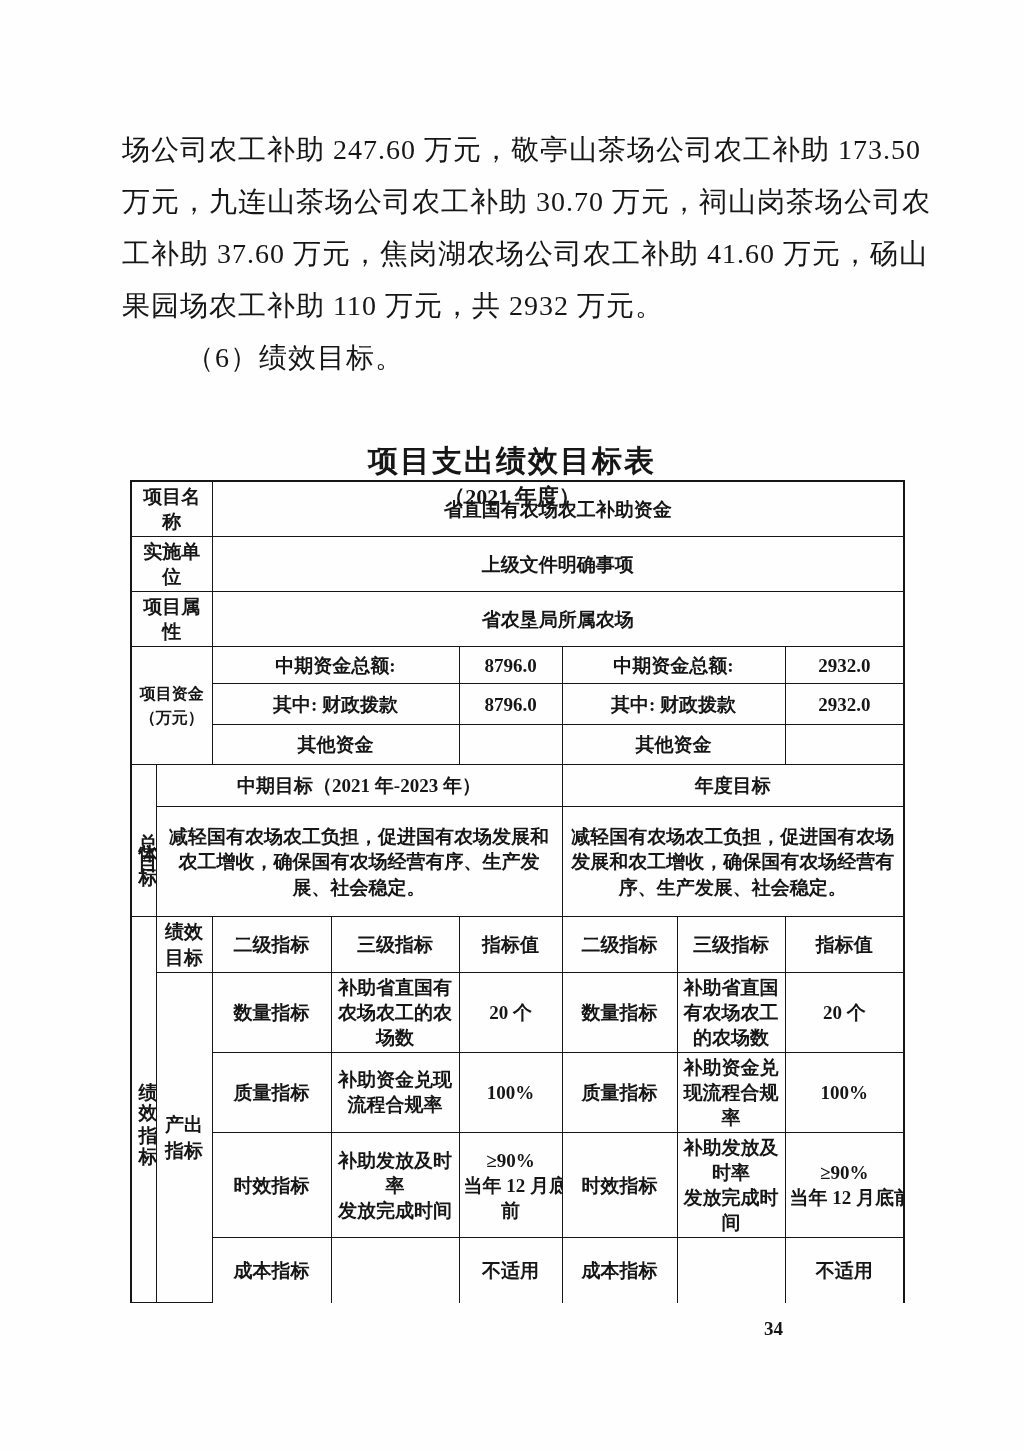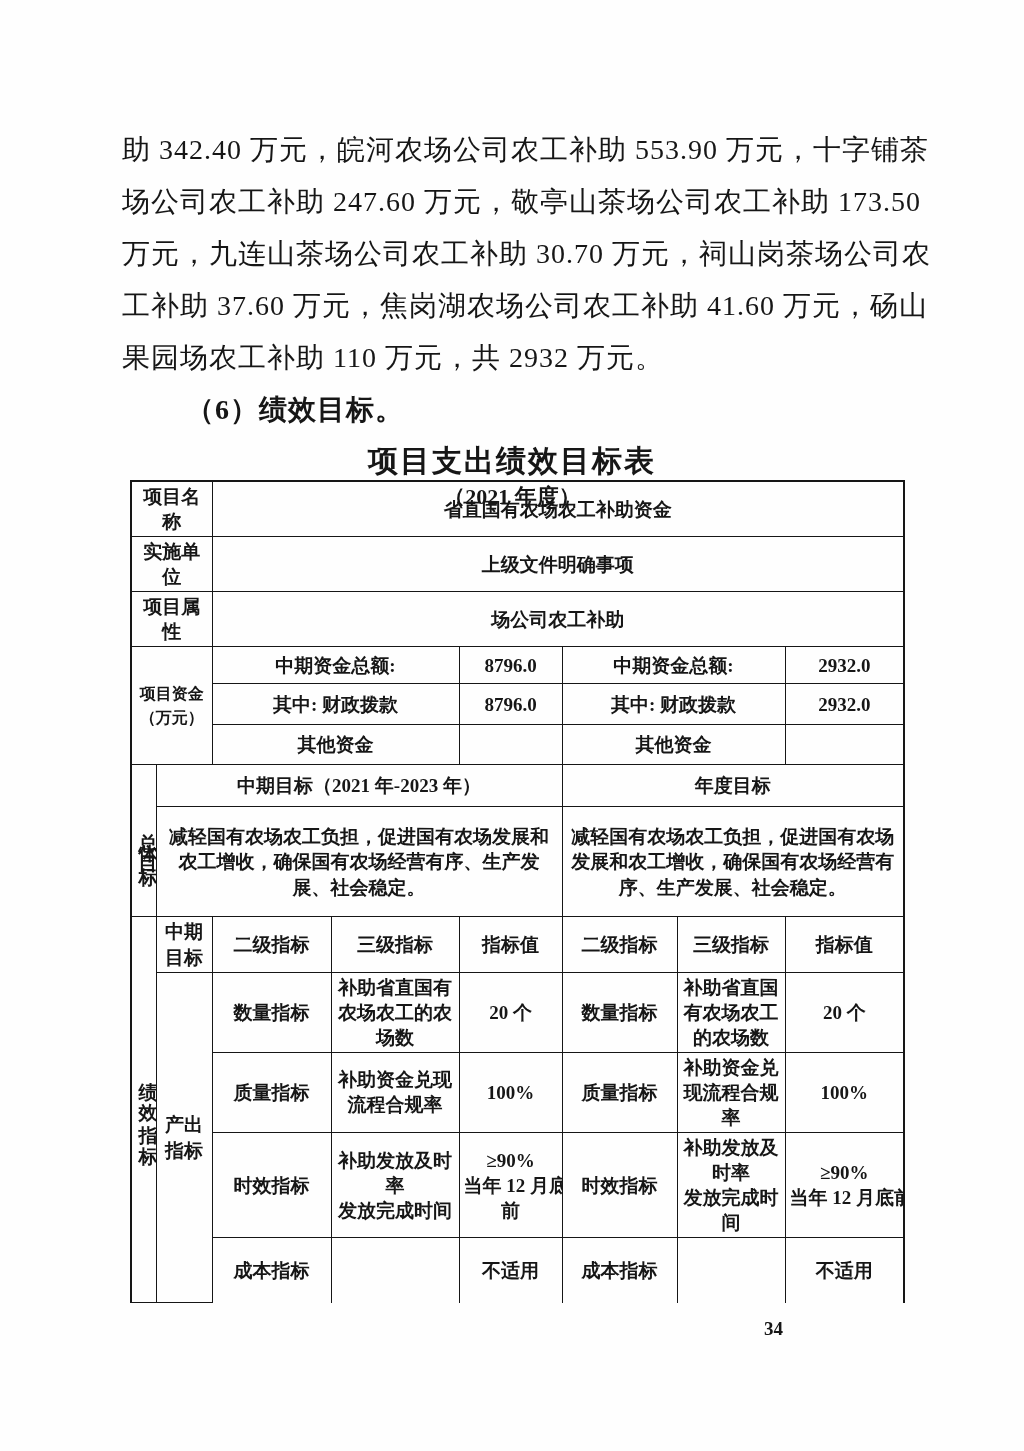--- a/index.html
+++ b/index.html
@@ -11,21 +11,21 @@
   }
   .page{position:absolute;inset:0;background:#fefefe;}
 
   
   .para{position:absolute;left:122px;top:124px;width:790px;}
   .para .pline{
     height:52px;line-height:52px;font-size:28px;letter-spacing:1px;
     text-align:justify;text-align-last:justify;white-space:nowrap;
   }
   .para .pline.noj{text-align:right;text-align-last:left;white-space:normal;}
-  .para .pline.indent{padding-left:64px;font-weight:bold;}
+  .para .pline.indent{padding-left:64px;}
 
   
   .tbl-title{position:absolute;left:0;top:441px;width:1024px;text-align:center;
     font-size:30px;font-weight:700;letter-spacing:2px;}
   .tbl-sub{position:absolute;left:0;top:482px;width:1024px;text-align:center;
     font-size:22px;font-weight:600;}
 
   
   table.main{
     position:absolute;left:130px;top:480px;
@@ -55,21 +55,20 @@
 
   
   .pageno{position:absolute;left:764px;top:1318px;font-size:19px;font-weight:700;}
 </style>
 </head>
 <body>
 
 <div class="page">
 
   <div class="para">
-    <div class="pline">助 342.40 万元，皖河农场公司农工补助 553.90 万元，十字铺茶</div>
     <div class="pline">场公司农工补助 247.60 万元，敬亭山茶场公司农工补助 173.50</div>
     <div class="pline">万元，九连山茶场公司农工补助 30.70 万元，祠山岗茶场公司农</div>
     <div class="pline">工补助 37.60 万元，焦岗湖农场公司农工补助 41.60 万元，砀山</div>
     <div class="pline noj">果园场农工补助 110 万元，共 2932 万元。</div>
     <div class="pline noj indent">（6）绩效目标。</div>
   </div>
 
   <div class="tbl-title">项目支出绩效目标表</div>
   <div class="tbl-sub">（2021 年度）</div>
 
@@ -89,21 +88,21 @@
       <tr style="height:38px">
         <td colspan="2">项目名称</td>
         <td colspan="6">省直国有农场农工补助资金</td>
       </tr>
       <tr style="height:42px">
         <td colspan="2">实施单位</td>
         <td colspan="6">上级文件明确事项</td>
       </tr>
       <tr style="height:42px">
         <td colspan="2">项目属性</td>
-        <td colspan="6">场公司农工补助</td>
+        <td colspan="6">省农垦局所属农场</td>
       </tr>
 
       <tr style="height:37px">
         <td colspan="2" rowspan="3" style="font-size:16px;line-height:1.5;">项目资金（万元）</td>
         <td colspan="2" class="al">中期资金总额:</td>
         <td class="ar">8796.0</td>
         <td colspan="2" class="al">中期资金总额:</td>
         <td class="ar">2932.0</td>
       </tr>
       <tr style="height:41px">
@@ -128,21 +127,21 @@
       </tr>
       <tr style="height:110px">
         <td colspan="4" class="goaltext">减轻国有农场农工负担，促进国有农场发展和农工增收，确保国有农场经营有序、生产发展、社会稳定。</td>
         <td colspan="3" class="goaltext">减轻国有农场农工负担，促进国有农场发展和农工增收，确保国有农场经营有序、生产发展、社会稳定。</td>
       </tr>
 
       <tr style="height:53px">
         <td rowspan="5" class="vert vert-top">
           <div class="vtext">绩效指标</div>
         </td>
-        <td>中期目标</td>
+        <td>绩效目标</td>
         <td>二级指标</td>
         <td>三级指标</td>
         <td>指标值</td>
         <td>二级指标</td>
         <td>三级指标</td>
         <td>指标值</td>
       </tr>
 
       <tr style="height:77px">
         <td rowspan="4">产出指标</td>

